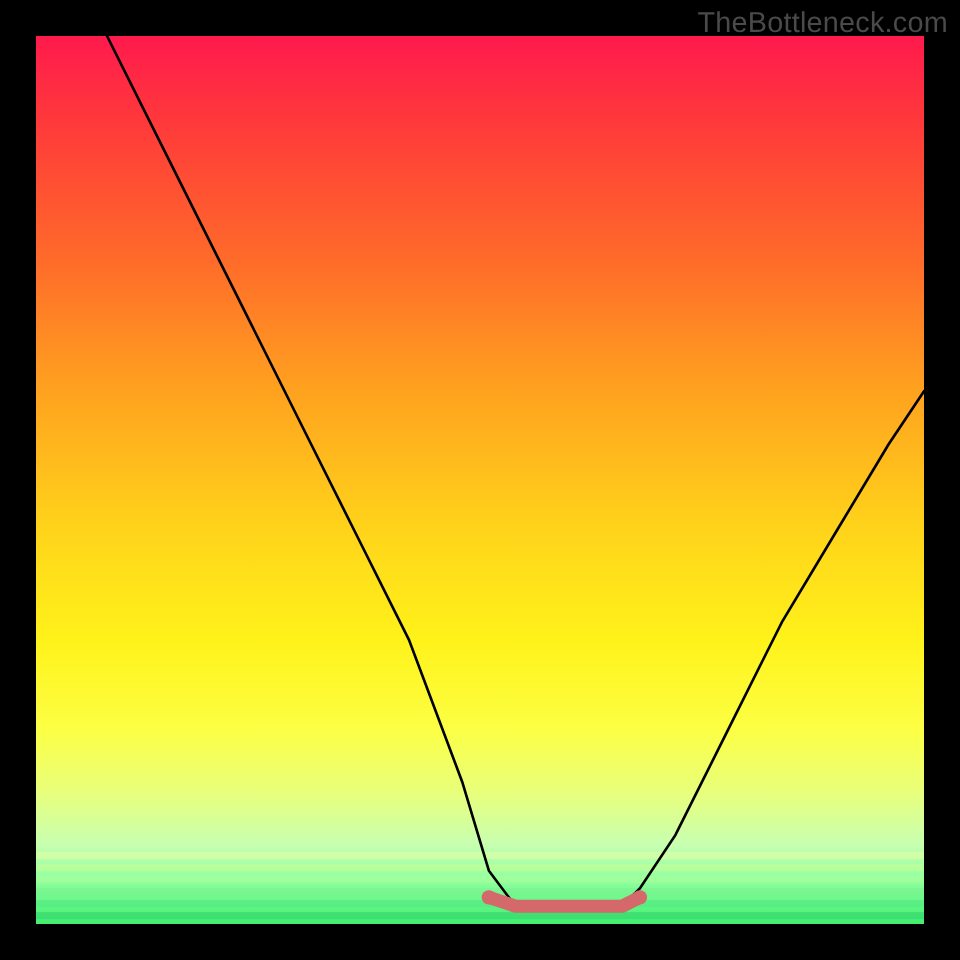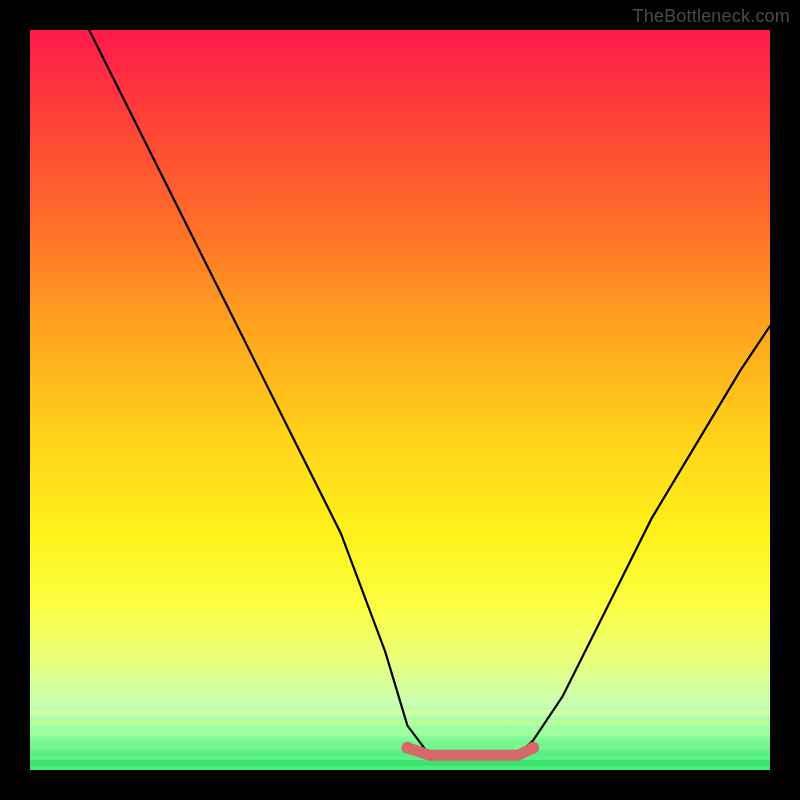--- a/index.html
+++ b/index.html
@@ -45,21 +45,21 @@
     position: absolute;
     left: 0;
     width: 100%;
     height: 6px;
   }
   .watermark {
     position: absolute;
     top: 6px;
     right: 10px;
     color: #4a4a4a;
-    font-size: 18px;
+    font-size: 24px;
     font-weight: 500;
     letter-spacing: 0.2px;
     user-select: none;
   }
   svg.curve {
     position: absolute;
     left: 30px;
     top: 30px;
     width: 740px;
     height: 740px;

